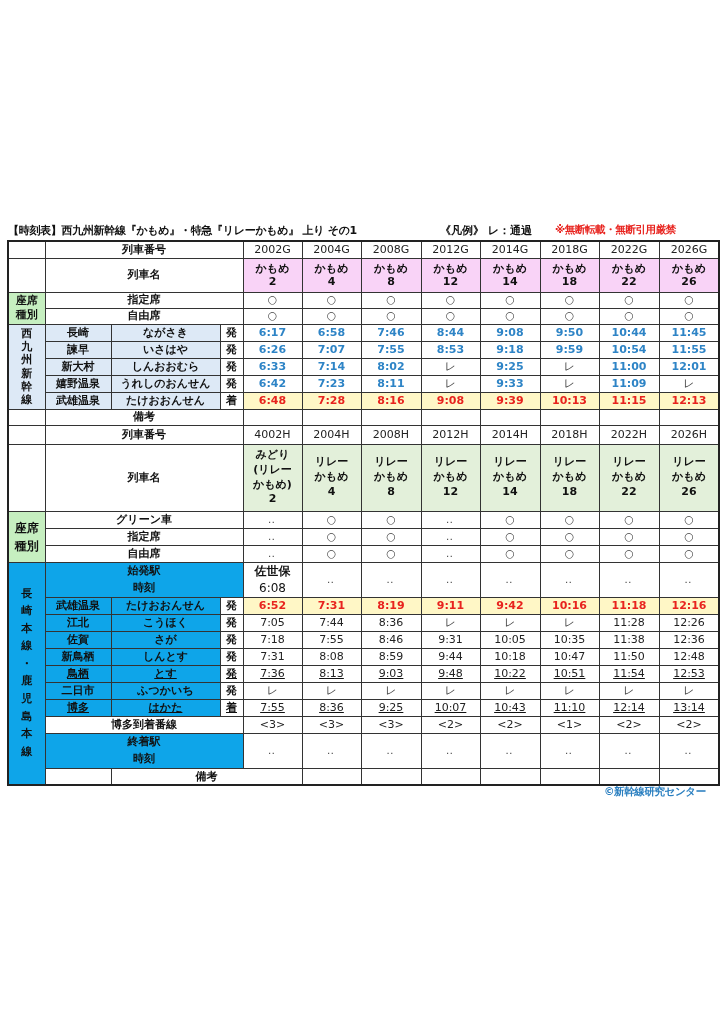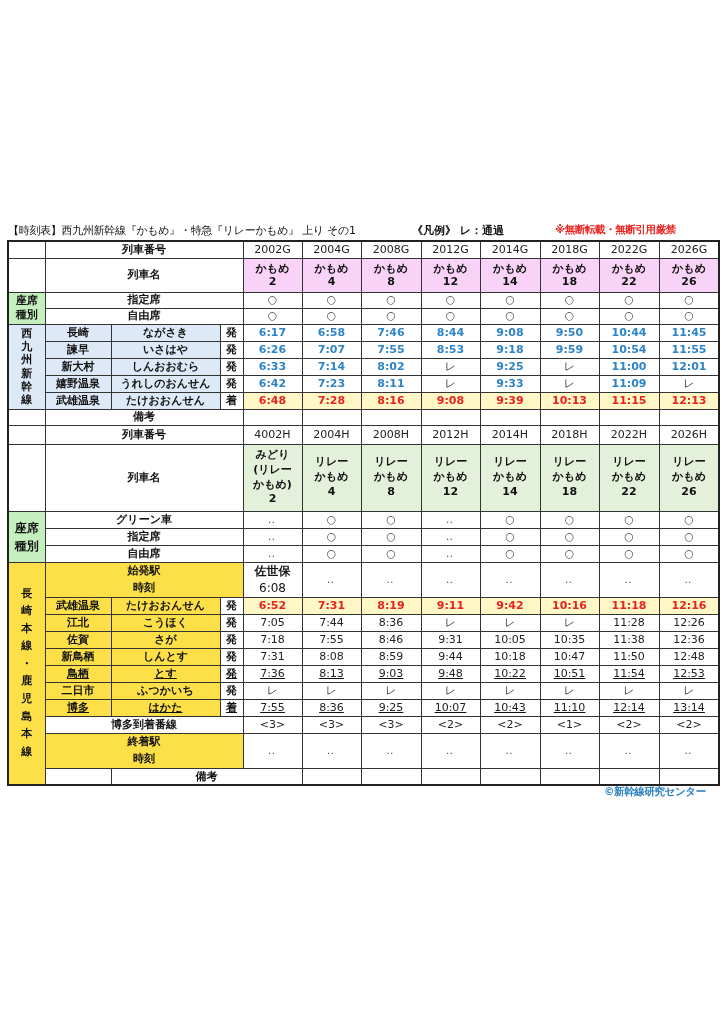--- a/index.html
+++ b/index.html
@@ -1,32 +1,32 @@
 <!DOCTYPE html>
 <html><head>
 <meta charset="utf-8">
 <style>
   html, body { margin:0; padding:0; background:#ffffff; }
   body { width:724px; height:1024px; position:relative; overflow:hidden;
          font-family:"DejaVu Sans", "Liberation Sans", sans-serif; color:#111; }
-  .title { position:absolute; left:8px; top:223px; font-size:11px; font-weight:normal; white-space:nowrap; letter-spacing:-0.3px; }
-  .legend { position:absolute; left:412px; top:223px; font-size:11px; font-weight:bold; white-space:nowrap; }
+  .title { position:absolute; left:8px; top:223px; font-size:11px; font-weight:bold; white-space:nowrap; letter-spacing:-0.3px; }
+  .legend { position:absolute; left:440px; top:223px; font-size:11px; font-weight:bold; white-space:nowrap; }
   .notice { position:absolute; left:555px; top:223px; font-size:10.5px; font-weight:bold; color:#e8231e; white-space:nowrap; letter-spacing:-0.4px;text-align:center; }
   .copyright { position:absolute; left:604px; top:785px; font-size:10.5px; font-weight:bold; color:#2a7fc0; white-space:nowrap; letter-spacing:-0.4px; }
   table.tt { position:absolute; left:7px; top:240px; border-collapse:collapse; table-layout:fixed; width:711px;
              border:2px solid #222; }
   table.tt td { border:1px solid #333; padding:0; text-align:center; vertical-align:middle;
                 font-size:11px; line-height:1.2; overflow:hidden; white-space:nowrap; }
   .lbl { font-weight:bold; font-size:11px; }
   .num { font-size:11.5px; color:#222; }
   .pink { background:#f9d3f7; font-weight:bold; }
   .green-name { background:#e3f0da; font-weight:bold; }
   .seathdr { background:#c6efc0; font-weight:bold; font-size:10.5px; }
   .blue-bg { background:#dde9f6; font-weight:bold; }
-  .salmon-bg { background:#fde047; font-weight:bold; }
+  .salmon-bg { background:#0ea5e9; font-weight:bold; }
   .vert { font-weight:bold; font-size:10.5px; line-height:1.55; white-space:normal !important; }
   .t-blue { color:#2e84c6; font-weight:bold; font-size:12px; }
   .t-red { color:#e8231e; font-weight:bold; font-size:12px; }
   .yellow { background:#fff7c6; }
   .t-plain { font-size:12px; color:#222; }
   .circ { font-size:12px; color:#444; }
   .dots { font-size:9px; color:#555; letter-spacing:2px; }
   .pass { font-size:10px; color:#444; }
   .thick-bottom td { border-bottom:2px solid #222; }
   .thick-top td { border-top:2px solid #222; }

